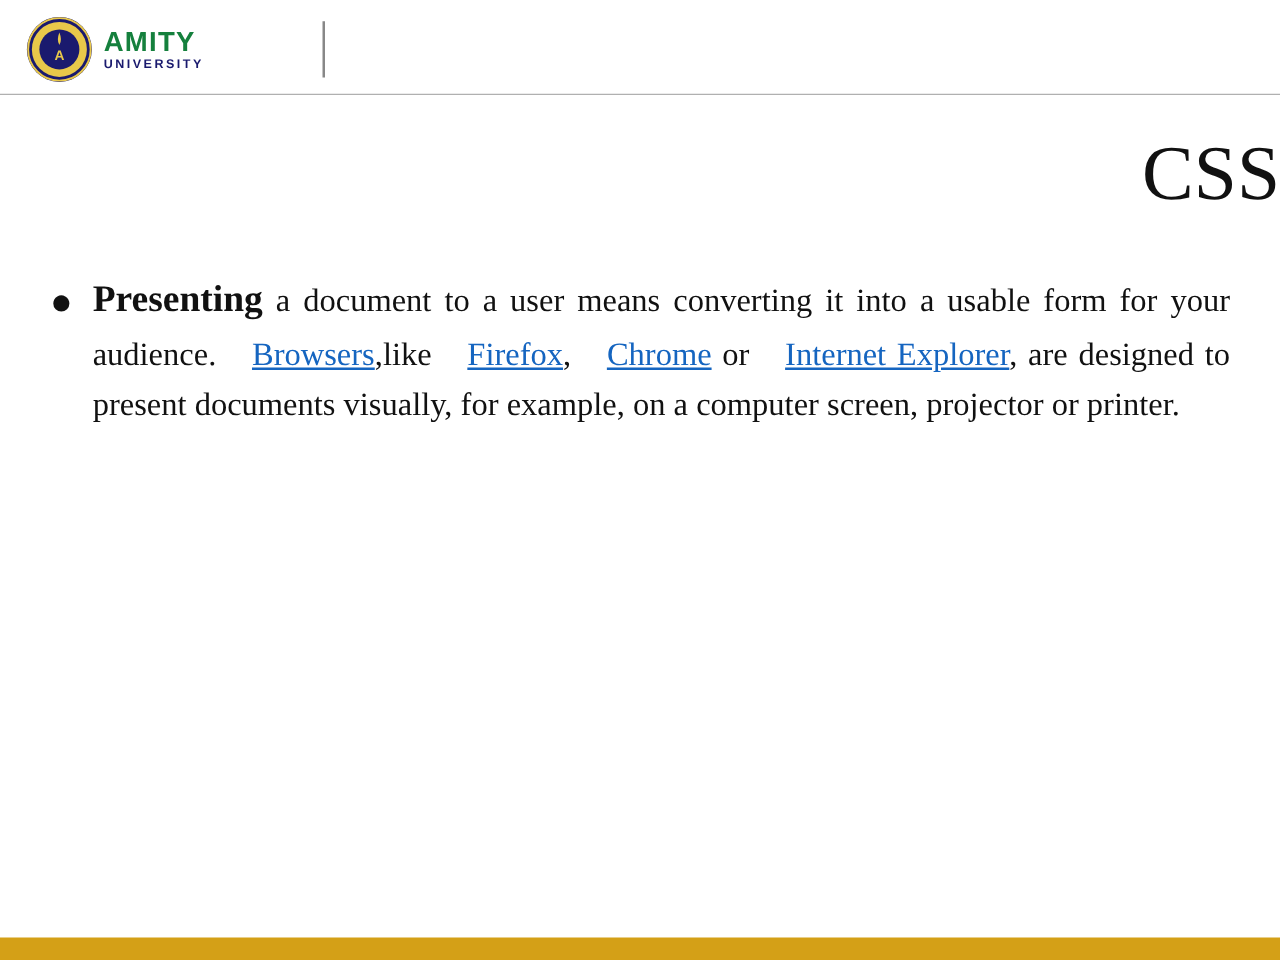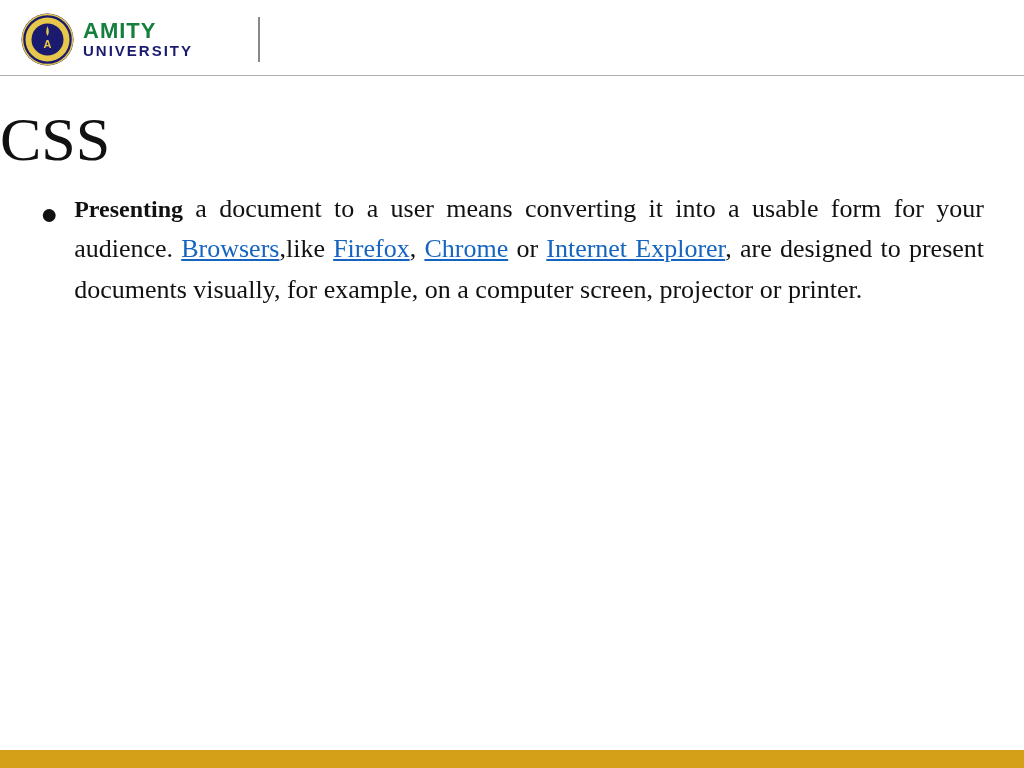--- a/index.html
+++ b/index.html
@@ -47,21 +47,21 @@
 
     .logo-amity {
       font-size: 22px;
       font-weight: 900;
       color: #15803d;
       font-family: Arial, sans-serif;
       letter-spacing: 1px;
     }
 
     .logo-university {
-      font-size: 15px;
+      font-size: 10px;
       font-weight: 700;
       color: #1a1a6e;
       font-family: Arial, sans-serif;
       letter-spacing: 2px;
     }
 
     .header-divider {
       width: 1.5px;
       height: 45px;
       background: #888;
@@ -72,25 +72,25 @@
       flex: 1;
       text-align: right;
       font-size: 15px;
       color: #1a6a8a;
       font-family: Georgia, serif;
       font-style: italic;
     }
 
     
     .page-title {
-      text-align: left;
+      text-align: right;
       font-size: 62px;
       font-weight: 400;
       color: #111;
-      margin: 28px 0 14px 0;
+      margin: 28px 0 42px 0;
       font-family: Georgia, 'Times New Roman', serif;
     }
 
     
     .main-content {
       padding: 0 40px 0 40px;
     }
 
     .bullet-item {
       display: flex;
@@ -109,26 +109,27 @@
       flex-shrink: 0;
       margin-top: 2px;
     }
 
     .bullet-text {
       flex: 1;
     }
 
     .bold-presenting {
       font-weight: 900;
-      font-size: 24px;
+      font-size: 30px;
     }
 
     a.link-style {
       color: #1565c0;
       text-decoration: underline;
+      margin-left: 20px;
     }
 
     
     .bottom-bar {
       position: absolute;
       bottom: 0;
       left: 0;
       right: 0;
       height: 18px;
       background: #d4a017;

